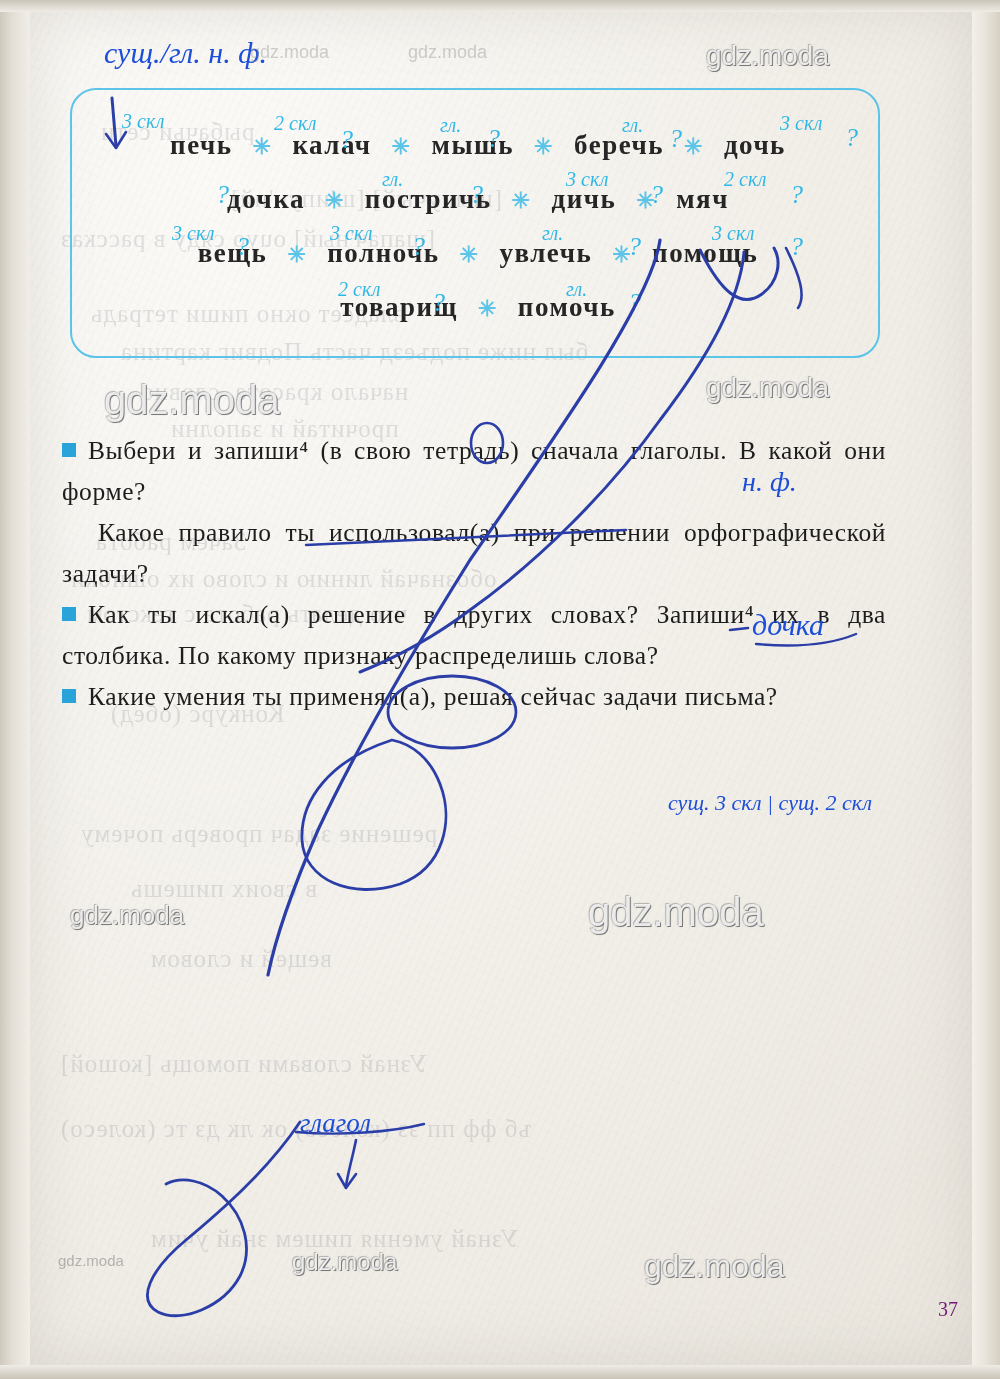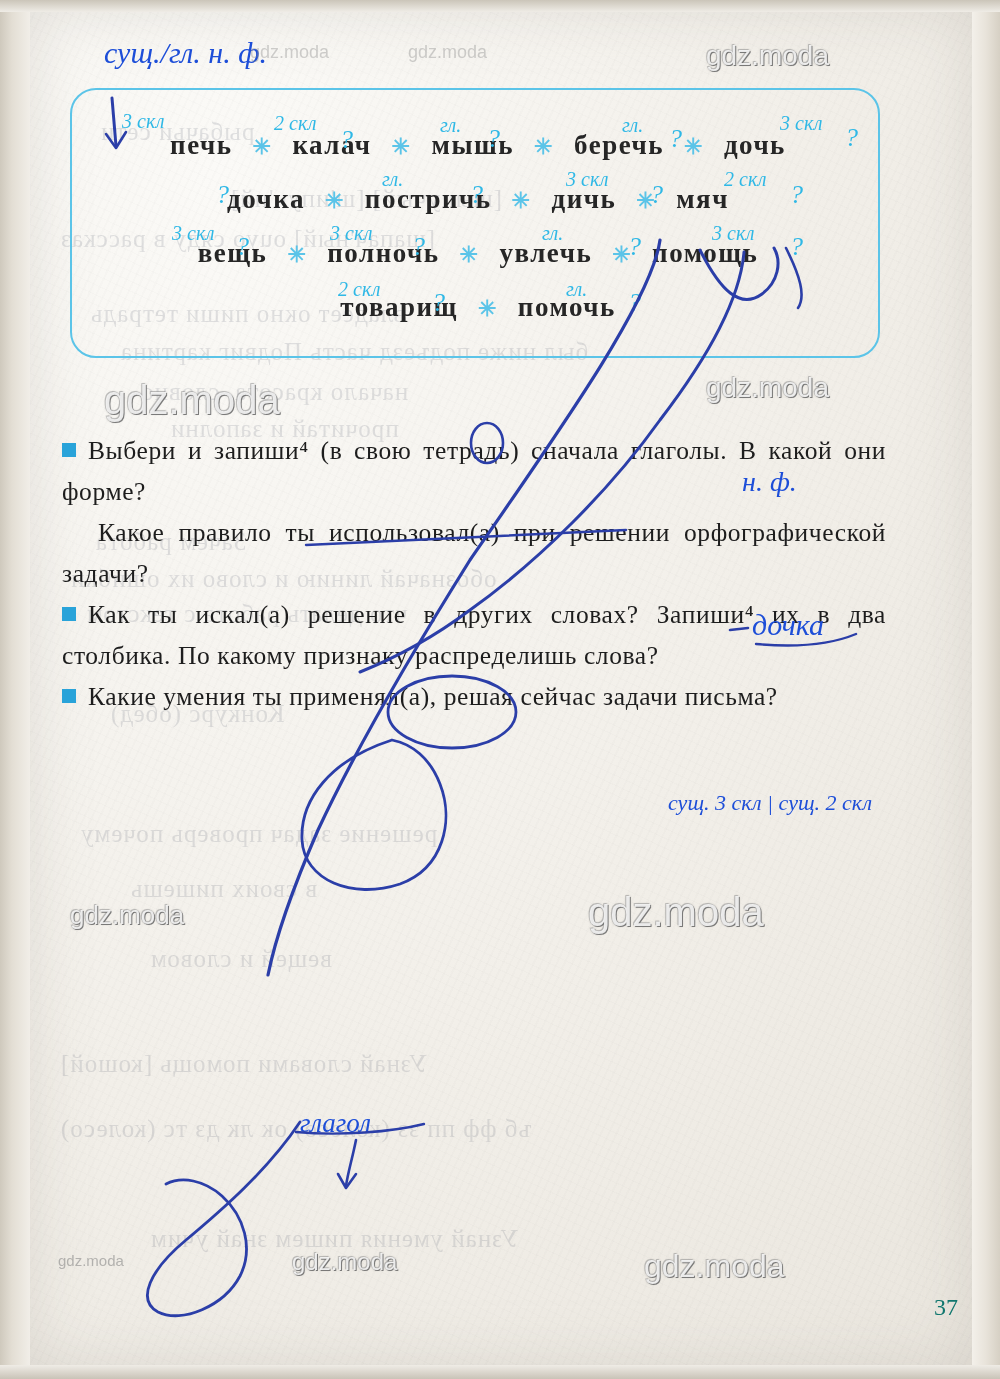--- a/index.html
+++ b/index.html
@@ -172,22 +172,22 @@
   svg.ink {
     position: absolute;
     left: 0; top: 0;
     width: 1000px; height: 1379px;
     pointer-events: none;
   }
   .pagenum {
     position: absolute;
     right: 42px;
     bottom: 58px;
-    font-size: 24px;
-    color: #0f766e;
+    font-size: 20px;
+    color: #701a75;
   }
 </style>
 </head>
 <body>
 
 <div id="page">
 
   <div class="paper"></div>
   <div class="edge-left"></div>
   <div class="edge-right"></div>

